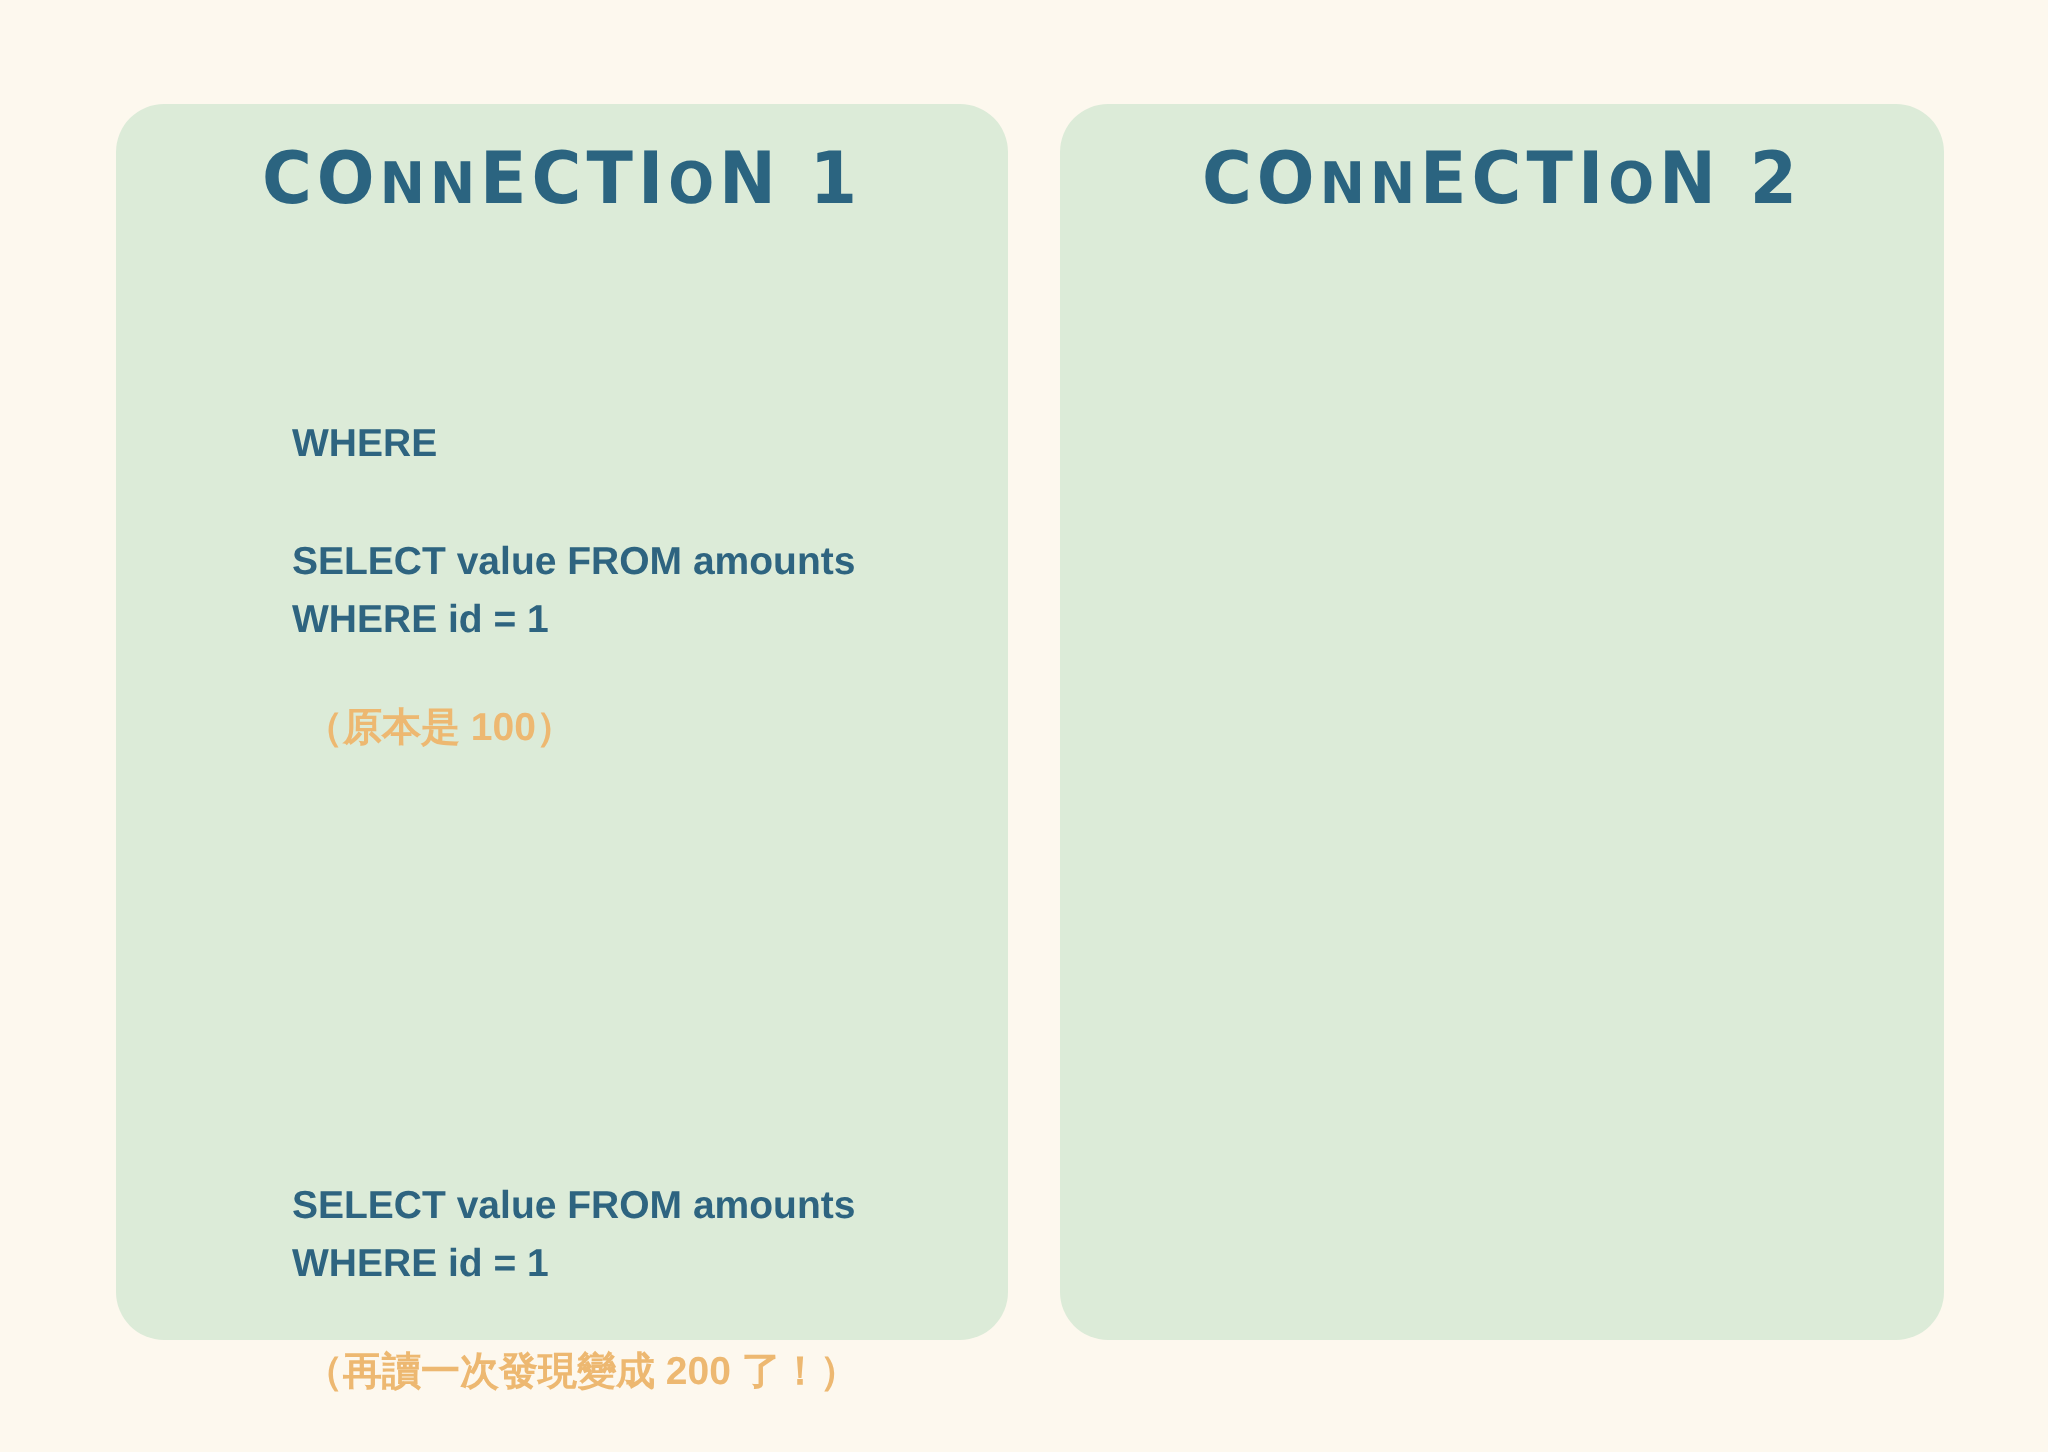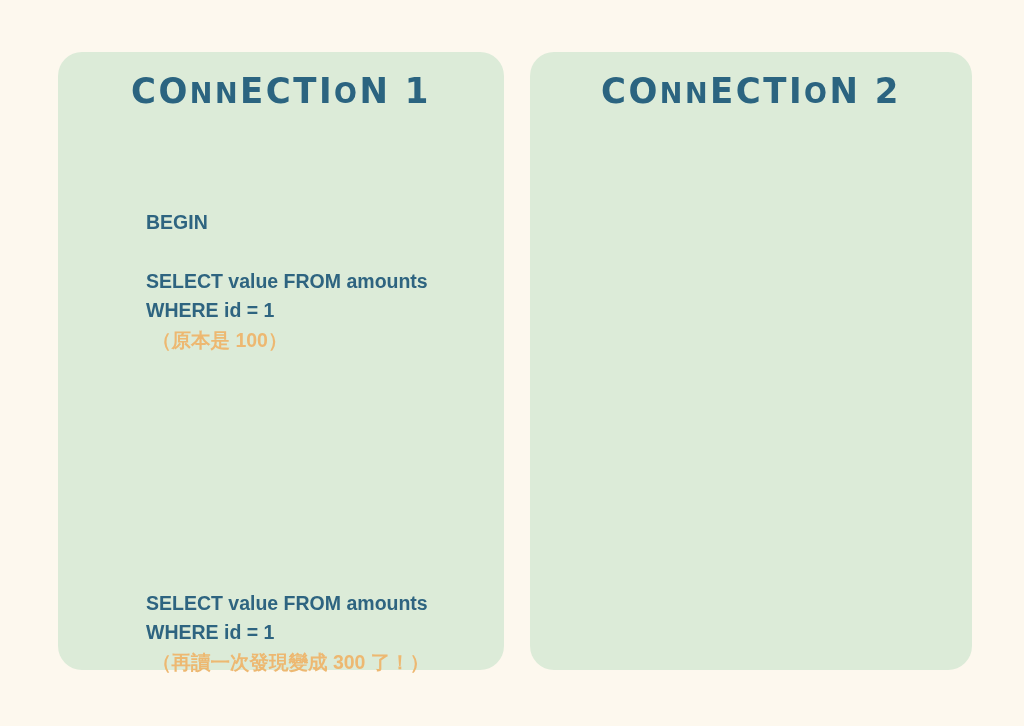--- a/index.html
+++ b/index.html
@@ -66,52 +66,52 @@
   }
 
   .note-line {
     color: #EDB871;
     font-size: 19.5px;
     font-weight: bold;
     line-height: 30px;
     white-space: pre;
   }
   
-  .note-indent { padding-left: 6px; }
+  .note-indent { padding-left: 6px; margin-top: 24px; }
 
   
   #l-begin      { left: 88px; top: 156px; }
   #l-select-1   { left: 88px; top: 215px; }
   #l-select-2   { left: 88px; top: 537px; }
 </style>
 </head>
 <body>
 
 <div class="board">
 
   <div class="panel" id="panel-left">
 
     <div class="panel-title">
       <span><span>C</span><span>O</span><span class="lo">N</span><span class="lo">N</span><span>E</span><span>C</span><span>T</span><span>I</span><span class="lo">O</span><span>N</span><span> </span><span>1</span></span>
     </div>
 
     <div class="stmt-block" id="l-begin">
-      <div class="code-line">BEGIN</div>
+      <div class="code-line">WHERE</div>
     </div>
 
     <div class="stmt-block" id="l-select-1">
       <div class="code-line">SELECT value FROM amounts</div>
       <div class="code-line">WHERE id = 1</div>
       <div class="note-line note-indent">（原本是 100）</div>
     </div>
 
     <div class="stmt-block" id="l-select-2">
       <div class="code-line">SELECT value FROM amounts</div>
       <div class="code-line">WHERE id = 1</div>
-      <div class="note-line note-indent">（再讀一次發現變成 300 了！）</div>
+      <div class="note-line note-indent">（再讀一次發現變成 200 了！）</div>
     </div>
 
   </div>
 
   <div class="panel" id="panel-right">
 
     <div class="panel-title">
       <span><span>C</span><span>O</span><span class="lo">N</span><span class="lo">N</span><span>E</span><span>C</span><span>T</span><span>I</span><span class="lo">O</span><span>N</span><span> </span><span>2</span></span>
     </div>
 

